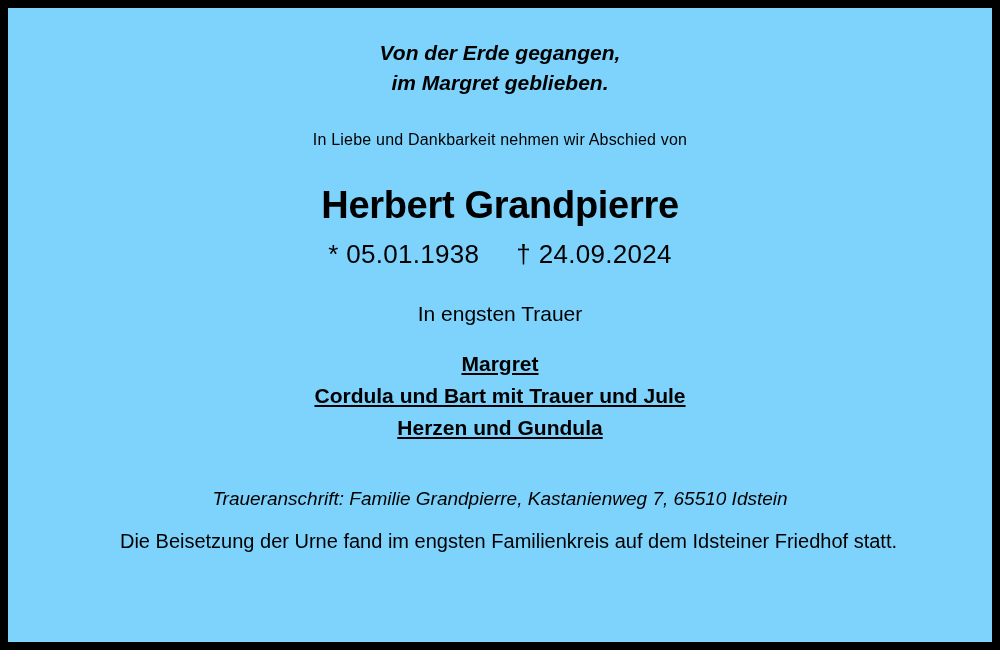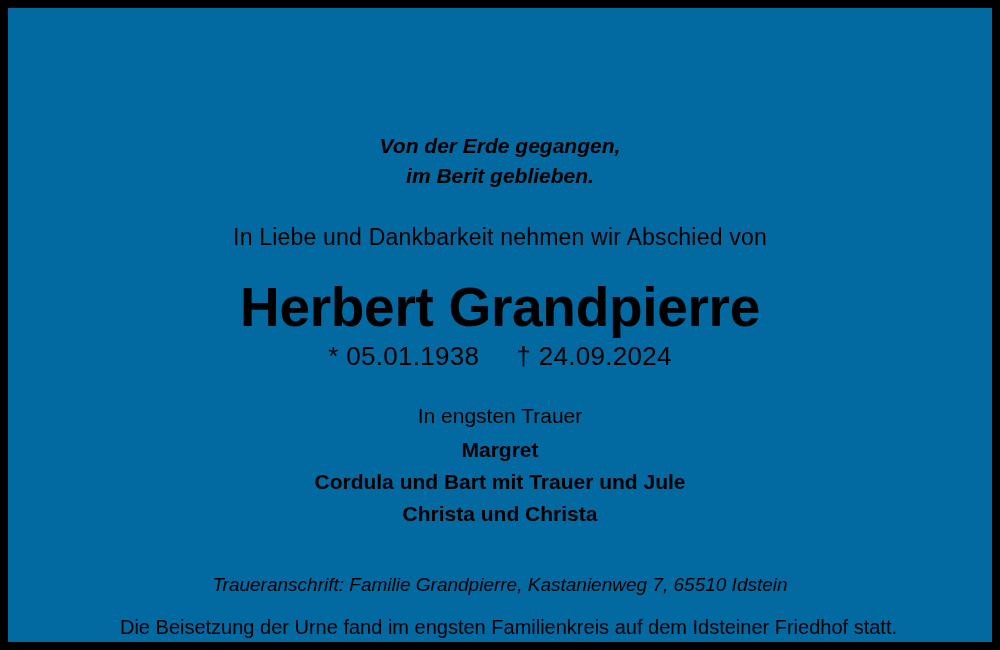--- a/index.html
+++ b/index.html
@@ -12,48 +12,47 @@
     height: 650px;
     overflow: hidden;
     font-family: "Liberation Sans", sans-serif;
   }
   .obituary {
     position: absolute;
     left: 8px;
     top: 8px;
     width: 984px;
     height: 634px;
-    background: #0369a1;
+    background: #7dd3fc;
     box-sizing: border-box;
     display: flex;
     flex-direction: column;
     align-items: center;
     color: #000000;
-    justify-content: flex-end;
   }
   .epitaph {
     margin-top: 30px;
     font-style: italic;
     font-weight: bold;
     font-size: 21px;
     line-height: 30px;
     text-align: center;
   }
   .epitaph-line {
     display: block;
   }
   .intro {
     margin-top: 33px;
-    font-size: 23px;
+    font-size: 16px;
     text-align: center;
     letter-spacing: 0.2px;
   }
   .name {
     margin-top: 30px;
-    font-size: 55px;
+    font-size: 38px;
     font-weight: bold;
     letter-spacing: -0.3px;
     text-align: center;
     line-height: 52px;
   }
   .dates {
     margin-top: 8px;
     font-size: 26px;
     text-align: center;
     letter-spacing: 0.3px;
@@ -61,22 +60,23 @@
   .dates .gap {
     display: inline-block;
     width: 22px;
   }
   .mourning-label {
     margin-top: 32px;
     font-size: 21px;
     text-align: center;
   }
   .mourners {
-    margin-top: 6px;
+    margin-top: 22px;
     text-align: center;
+    text-decoration: underline;
   }
   .mourner {
     display: block;
     font-size: 21px;
     font-weight: bold;
     line-height: 32px;
   }
   .address {
     margin-top: 44px;
     font-size: 19px;
@@ -94,39 +94,39 @@
     margin-left: 17px;
   }
 </style>
 </head>
 <body>
 
 <div class="obituary">
 
   <div class="epitaph">
     <span class="epitaph-line">Von der Erde gegangen,</span>
-    <span class="epitaph-line">im Berit geblieben.</span>
+    <span class="epitaph-line">im Margret geblieben.</span>
   </div>
 
   <div class="intro">In Liebe und Dankbarkeit nehmen wir Abschied von</div>
 
   <div class="name">Herbert Grandpierre</div>
 
   <div class="dates">
     <span>* 05.01.1938</span>
     <span class="gap"></span>
     <span>† 24.09.2024</span>
   </div>
 
   <div class="mourning-label">In engsten Trauer</div>
 
   <div class="mourners">
     <span class="mourner">Margret</span>
     <span class="mourner">Cordula und Bart mit Trauer und Jule</span>
-    <span class="mourner">Christa und Christa</span>
+    <span class="mourner">Herzen und Gundula</span>
   </div>
 
   <div class="address">Traueranschrift: Familie Grandpierre, Kastanienweg 7, 65510 Idstein</div>
 
   <div class="notes">
     <span class="note">Die Beisetzung der Urne fand im engsten Familienkreis auf dem Idsteiner Friedhof statt.</span>
   </div>
 
 </div>
 

